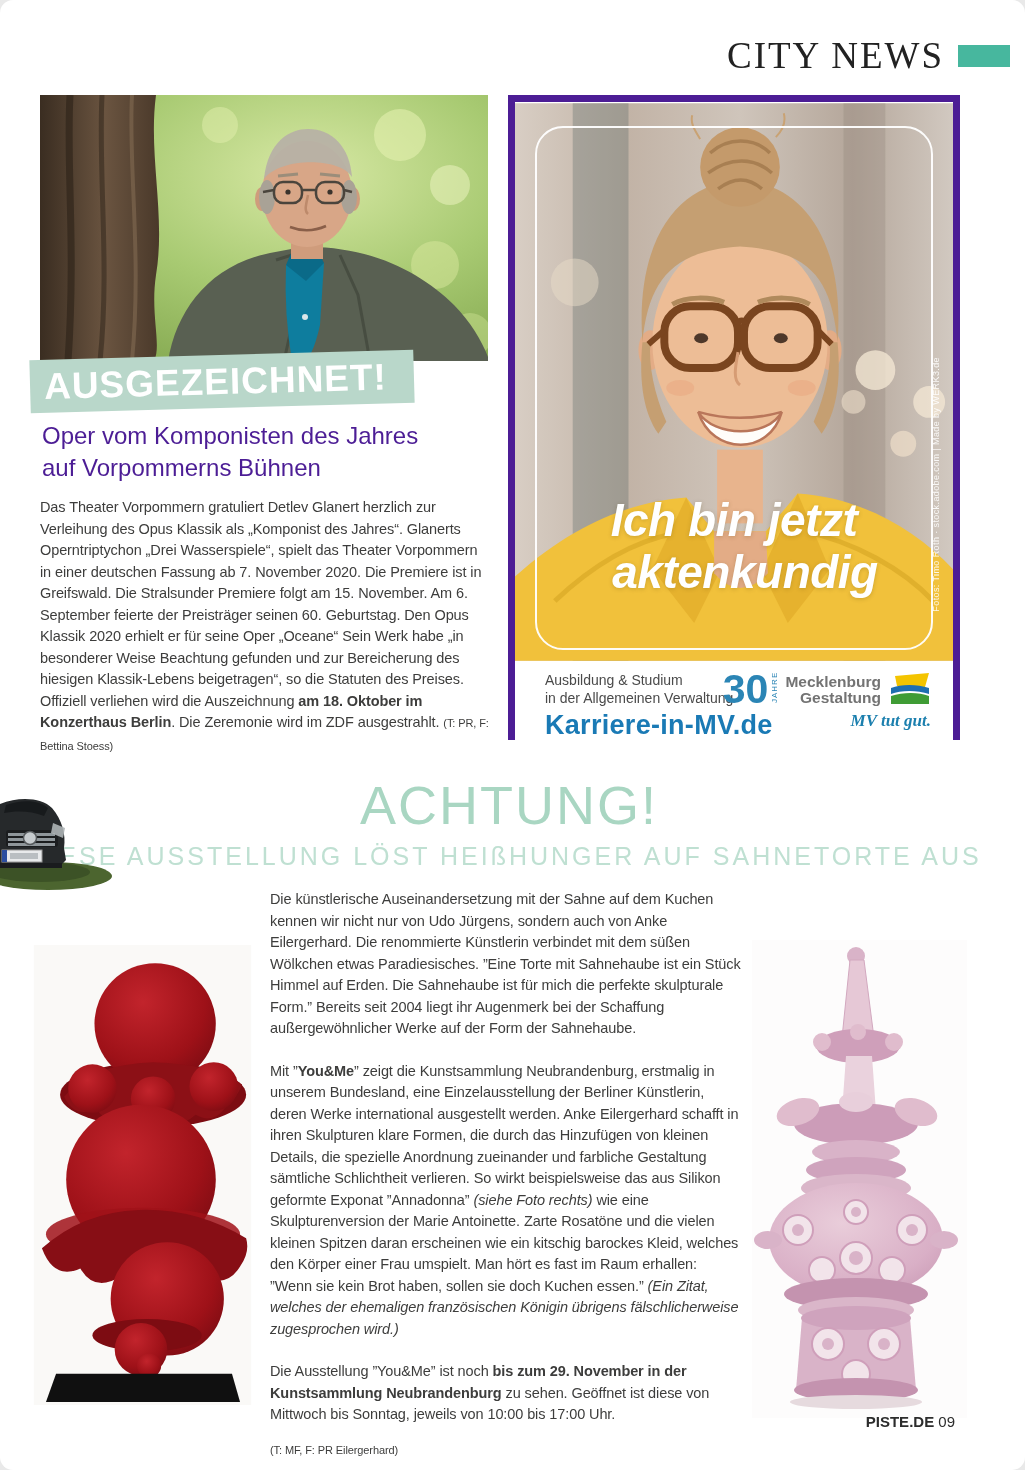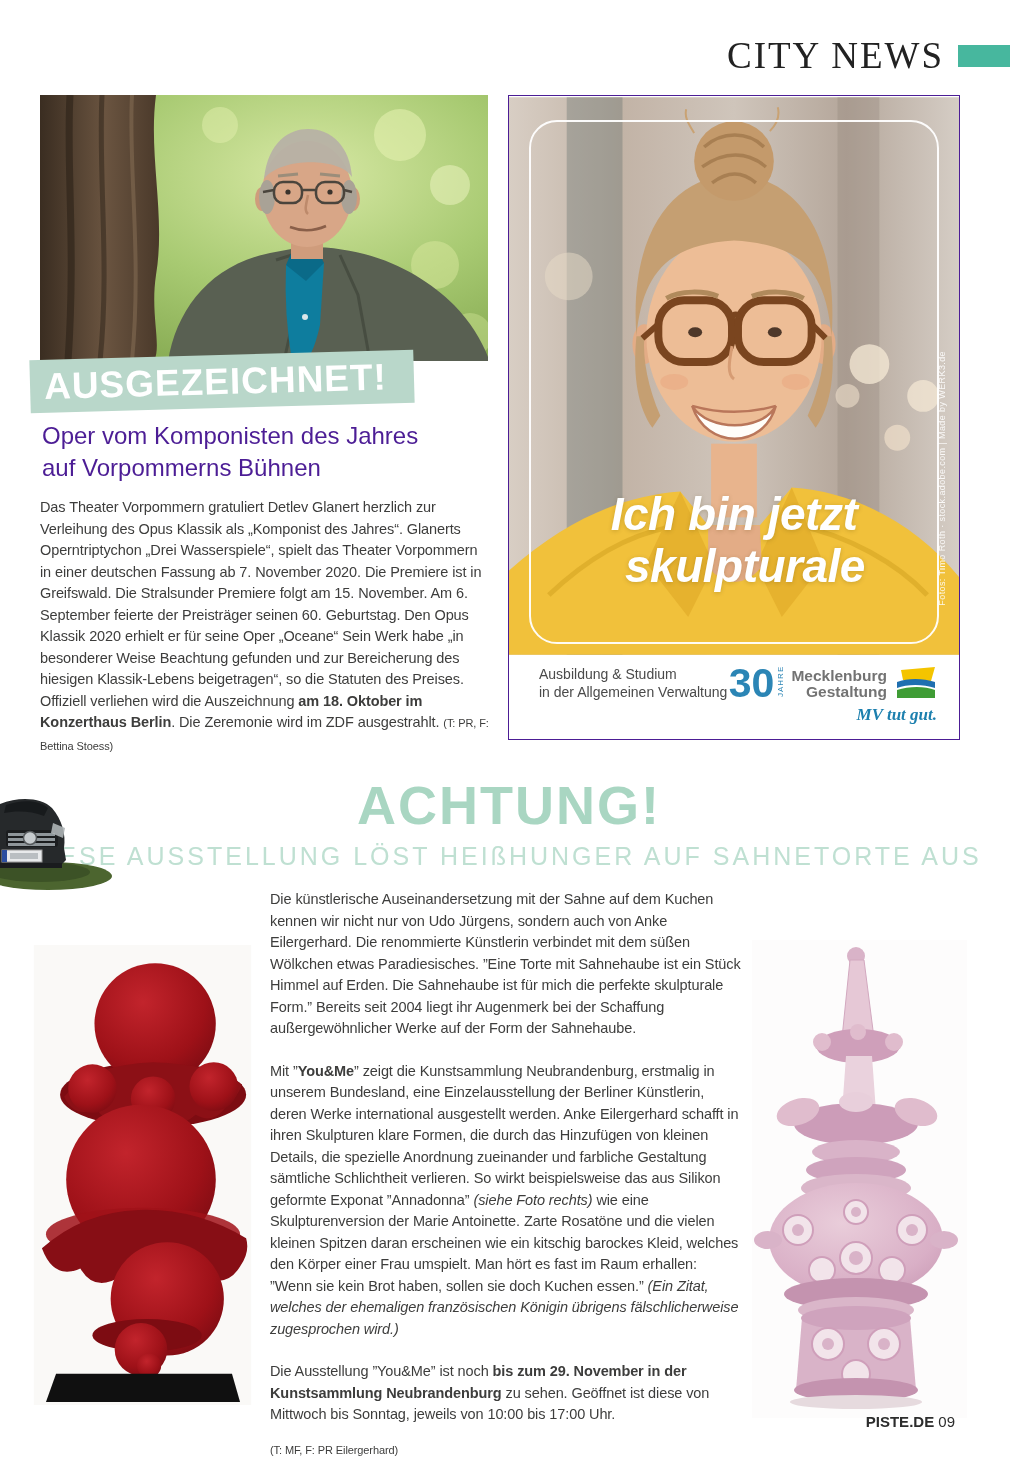--- a/index.html
+++ b/index.html
@@ -1,38 +1,38 @@
 <!DOCTYPE html>
 <html><head>
 <meta charset="utf-8">
 <style>
   html,body{margin:0;padding:0;background:#e9e9e9;}
   .page{position:relative;width:1025px;height:1470px;background:#ffffff;overflow:hidden;
-        font-family:"Liberation Sans",sans-serif;color:#3d3d3c;margin:0 auto;}
+        font-family:"Liberation Sans",sans-serif;color:#3d3d3c;margin:0 auto;border-radius:13px;}
   
   .cityheader{position:absolute;top:34px;right:15px;display:flex;align-items:center;}
   .cityheader .t{font-family:"Liberation Serif",serif;font-size:37px;letter-spacing:2px;color:#222;}
   .accentbar{width:52px;height:22px;background:#47b79e;margin-left:14px;}
   
   .portrait{position:absolute;left:40px;top:95px;width:448px;height:266px;overflow:hidden;}
   
   .banner{position:absolute;left:30px;top:355px;width:384px;height:53px;background:#b9d7ca;
           transform:rotate(-1.6deg);display:flex;align-items:center;padding-left:14px;box-sizing:border-box;}
   .banner .t{font-size:37px;font-weight:800;color:#fff;letter-spacing:1px;white-space:nowrap;}
   .subtitle1{position:absolute;left:42px;top:420px;width:400px;font-size:24px;line-height:1.35;color:#4c1d95;}
   
   .body1{position:absolute;left:40px;top:497px;width:452px;font-size:14.5px;line-height:21.5px;letter-spacing:-0.1px;}
   .seg-b{font-weight:bold;}
   .seg-i{font-style:italic;}
   .credit-inline{font-size:11px;}
   .art2{position:absolute;left:270px;top:889px;width:472px;font-size:14.5px;line-height:21.5px;letter-spacing:-0.1px;}
   .art2 p{margin:0 0 21px 0;}
   .credit-line{font-size:11px;margin-top:2px;}
   
-  .ad{position:absolute;left:508px;top:95px;width:452px;height:645px;background:#fff;border:1px solid #4c1d95;box-sizing:border-box;}
+  .ad{position:absolute;left:508px;top:95px;width:452px;height:645px;background:#fff;border:7px solid #4c1d95;box-sizing:border-box;}
   .ad-photo{position:relative;width:100%;height:560px;overflow:hidden;}
   .ad-outline{position:absolute;left:20px;right:20px;top:24px;bottom:12px;border:2px solid rgba(255,255,255,.95);border-radius:28px;}
   .ad-headline{position:absolute;left:0;right:0;top:392px;text-align:center;color:#fff;font-style:italic;
                font-weight:800;font-size:46px;line-height:1.14;letter-spacing:-0.5px;text-shadow:0 1px 4px rgba(90,70,10,.25);}
   .ad-headline .l2{padding-left:22px;display:block;}
   .ad-credit{position:absolute;right:12px;top:255px;writing-mode:vertical-rl;transform:rotate(180deg);
              font-size:9px;color:rgba(255,255,255,.88);letter-spacing:.4px;}
   .ad-strip{position:relative;width:100%;height:83px;background:#fff;}
   .strip-left{position:absolute;left:30px;top:9px;}
   .strip-left .i{font-size:14px;color:#4a4a4a;line-height:1.32;}
@@ -41,21 +41,21 @@
   .sr-row{display:flex;align-items:flex-start;justify-content:flex-end;}
   .num30{font-size:41px;font-weight:bold;color:#2b85b5;line-height:.95;}
   .jahre{writing-mode:vertical-rl;transform:rotate(180deg);font-size:8px;letter-spacing:1px;color:#2b85b5;
          height:38px;margin:2px 6px 0 2px;}
   .region{font-size:15.5px;font-weight:bold;color:#737373;line-height:1.06;text-align:right;margin-top:4px;}
   .mvlogo{margin:1px 0 0 6px;}
   .slogan{font-family:"Liberation Serif",serif;font-style:italic;font-weight:bold;font-size:17px;
           color:#1b7fae;margin-top:1px;padding-right:2px;}
   
   .achtung{position:absolute;left:0;top:778px;width:1010px;text-align:center;}
-  .achtung .t{font-size:54px;font-weight:700;letter-spacing:2px;color:#a9d6c2;line-height:1;padding-left:8px;}
+  .achtung .t{font-size:54px;font-weight:400;letter-spacing:2px;color:#a9d6c2;line-height:1;padding-left:8px;}
   .achtung .s{font-size:25px;letter-spacing:3px;color:#bfe0d2;margin-top:10px;}
   
   .car{position:absolute;left:0;top:790px;width:114px;height:102px;overflow:hidden;}
   .sculpt-red{position:absolute;left:30px;top:945px;width:225px;height:460px;}
   .sculpt-pink{position:absolute;left:752px;top:940px;width:215px;height:478px;}
   
   .pagefoot{position:absolute;top:1413px;right:70px;font-size:15px;color:#2c2c2c;}
   .pagefoot .b{font-weight:bold;}
 </style>
 </head>
@@ -171,28 +171,29 @@
         <ellipse cx="267" cy="236" rx="7" ry="5" fill="#4e382a"></ellipse>
         <path d="M224,250 C221,266 219,278 226,283" stroke="#d69c74" stroke-width="3" fill="none"></path>
         <ellipse cx="166" cy="286" rx="14" ry="8" fill="#e9a57e" opacity=".5"></ellipse>
         <ellipse cx="288" cy="286" rx="14" ry="8" fill="#e9a57e" opacity=".5"></ellipse>
         <path d="M184,310 C200,336 254,336 268,310 C256,354 198,354 184,310 Z" fill="#fffdf9" stroke="#b9765a" stroke-width="2.5"></path>
         <path d="M184,310 Q226,322 268,310" stroke="#b9765a" stroke-width="2.5" fill="none"></path>
       </svg>
       <div class="ad-outline"></div>
       <div class="ad-headline">
         <span>Ich bin jetzt</span>
-        <span class="l2">skulpturale</span>
+        <span class="l2">aktenkundig</span>
       </div>
       <div class="ad-credit">Fotos: Timo Roth · stock.adobe.com | Made by WERK3.de</div>
     </div>
     <div class="ad-strip">
       <div class="strip-left">
         <div class="i">Ausbildung &amp; Studium</div>
         <div class="i">in der Allgemeinen Verwaltung</div>
+        <div class="u">Karriere-in-MV.de</div>
       </div>
       <div class="strip-right">
         <div class="sr-row">
           <span class="num30">30</span>
           <span class="jahre">JAHRE</span>
           <span class="region">
             <span>Mecklenburg</span><br>
             <span>Gestaltung</span>
           </span>
           <svg class="mvlogo" width="46" height="36" viewBox="0 0 46 36">

